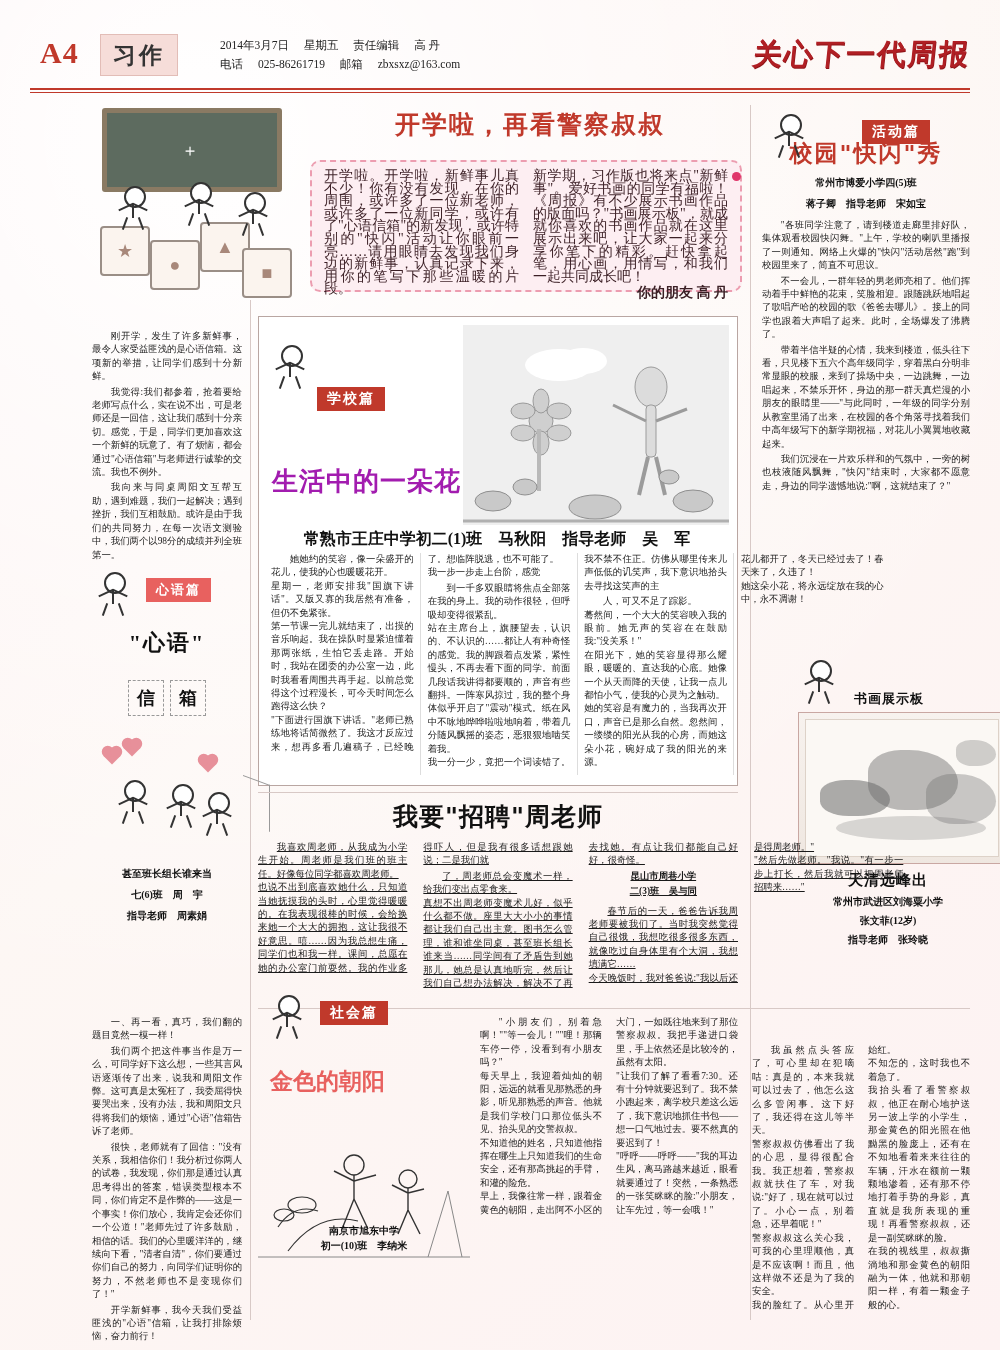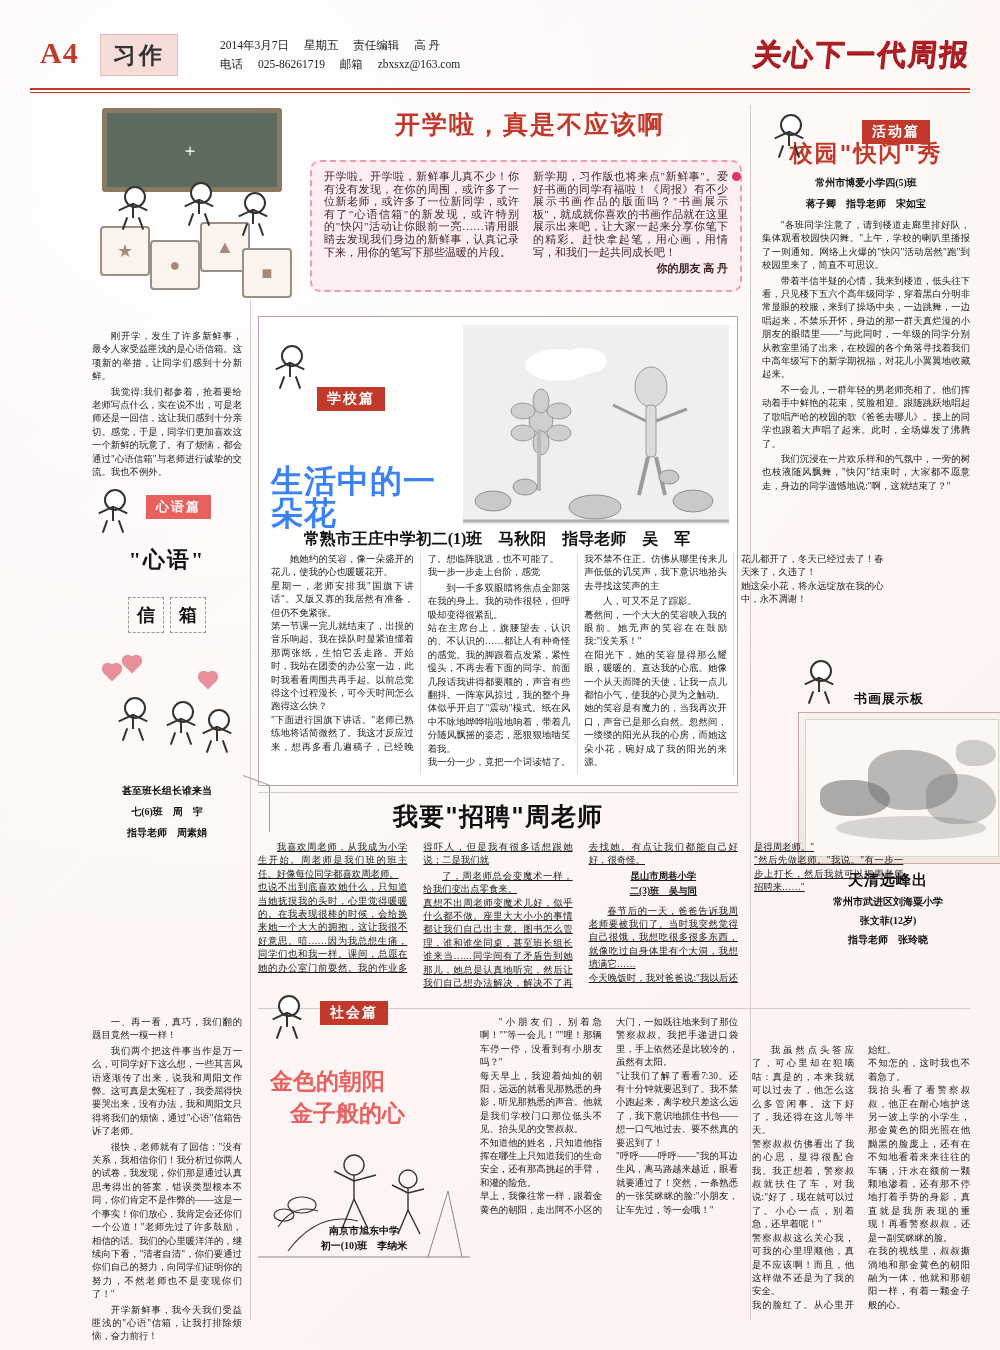--- a/index.html
+++ b/index.html
@@ -81,21 +81,21 @@
     font-family:"DejaVu Serif",serif;
   }
   
   .editbox{
     position:absolute;left:310px;top:160px;width:432px;height:132px;
     border:2px dashed #ec9db0;border-radius:10px;
     background:#fdeef2;
     padding:8px 12px;box-sizing:border-box;
   }
   .editbox .cols{display:flex;gap:14px;height:100%;}
-  .editbox .c{flex:1;font-size:11px;line-height:12.6px;text-align:justify;color:#3b1f25;}
+  .editbox .c{flex:1;font-size:14px;line-height:12.6px;text-align:justify;color:#3b1f25;}
   .editbox .sign{text-align:right;font-weight:bold;margin-top:4px;}
   .editdot{position:absolute;left:732px;top:172px;width:9px;height:9px;border-radius:50%;background:#e0366b;}
 
   
   .bb{
     position:absolute;left:92px;top:100px;width:210px;height:200px;
   }
   .bb .board{
     position:absolute;left:10px;top:8px;width:170px;height:74px;
     background:#5d6b5f;border:5px solid #8a7a63;border-radius:3px;
@@ -169,23 +169,23 @@
     border:1px solid #b9a6a2;background:#fff;
     box-sizing:border-box;
   }
   .school-pic{
     position:absolute;left:204px;top:8px;width:266px;height:200px;
     background:linear-gradient(160deg,#f2f2f2,#e3e3e3);
     overflow:hidden;border:0;
   }
   .school-title{
     position:absolute;left:12px;top:148px;width:190px;
-    font-size:32px;font-weight:bold;color:#3b82f6;letter-spacing:1px;
+    font-size:26px;font-weight:bold;color:#a21caf;letter-spacing:1px;
     font-family:"DejaVu Serif",serif;
-    text-align:left;line-height:32px;
+    text-align:right;line-height:32px;
   }
   .school-by{
     position:absolute;left:8px;top:212px;width:460px;text-align:center;
     font-size:16px;font-weight:bold;
   }
   .school-cols{
     position:absolute;left:12px;top:236px;width:456px;height:222px;
     column-count:3;column-gap:14px;column-rule:1px solid #ddd;
   }
 
@@ -299,21 +299,21 @@
         <span class="h"></span>
           <span class="b"></span>
           <span class="a1"></span>
           <span class="a2"></span>
           <span class="l1"></span>
           <span class="l2"></span>
       </div>
     </div>
   </div>
 
-  <div class="headline-main">开学啦，真是不应该啊</div>
+  <div class="headline-main">开学啦，再看警察叔叔</div>
   <div class="editbox">
     <div class="cols">
       <div class="c">开学啦。开学啦，新鲜事儿真不少！你有没有发现，在你的周围，或许多了一位新老师，或许多了一位新同学，或许有了"心语信箱"的新发现，或许特别的"快闪"活动让你眼前一亮……请用眼睛去发现我们身边的新鲜事，认真记录下来，用你的笔写下那些温暖的片段。</div>
       <div class="c">
         <div>新学期，习作版也将来点"新鲜事"。爱好书画的同学有福啦！《周报》有不少展示书画作品的版面吗？"书画展示板"，就成就你喜欢的书画作品就在这里展示出来吧，让大家一起来分享你笔下的精彩。赶快拿起笔，用心画，用情写，和我们一起共同成长吧！</div>
         <div class="sign">你的朋友 高 丹</div>
       </div>
     </div>
   </div>
   <div class="editdot"></div>
@@ -327,22 +327,22 @@
         <span class="a2"></span>
         <span class="l1"></span>
         <span class="l2"></span>
     </div>
     <div class="badge" style="left:100px;top:12px;position:absolute;">活动篇</div>
     <div class="r-title">校园"快闪"秀</div>
     <div class="r-by">常州市博爱小学四(5)班</div>
     <div class="r-by">蒋子卿　指导老师　宋如宝</div>
     <div class="r-body txt">
       <p>"各班同学注意了，请到楼道走廊里排好队，集体观看校园快闪舞。"上午，学校的喇叭里播报了一则通知。网络上火爆的"快闪"活动居然"跑"到校园里来了，简直不可思议。</p>
+      <p>不一会儿，一群年轻的男老师亮相了。他们挥动着手中鲜艳的花束，笑脸相迎。跟随跳跃地唱起了歌唱产哈的校园的歌《爸爸去哪儿》。接上的同学也跟着大声唱了起来。此时，全场爆发了沸腾了。</p>
       <p>带着半信半疑的心情，我来到楼道，低头往下看，只见楼下五六个高年级同学，穿着黑白分明非常显眼的校服，来到了操场中央，一边跳舞，一边唱起来，不禁乐开怀，身边的那一群天真烂漫的小朋友的眼睛里——"与此同时，一年级的同学分别从教室里涌了出来，在校园的各个角落寻找着我们中高年级写下的新学期祝福，对花儿小翼翼地收藏起来。</p>
-      <p>不一会儿，一群年轻的男老师亮相了。他们挥动着手中鲜艳的花束，笑脸相迎。跟随跳跃地唱起了歌唱产哈的校园的歌《爸爸去哪儿》。接上的同学也跟着大声唱了起来。此时，全场爆发了沸腾了。</p>
       <p>我们沉浸在一片欢乐样和的气氛中，一旁的树也枝液随风飘舞，"快闪"结束时，大家都不愿意走，身边的同学遗憾地说:"啊，这就结束了？"</p>
     </div>
   </div>
 
   <div class="artbox">
     <div class="stick" style="position:absolute;left:0px;top:-30px;">
       <span class="h"></span>
         <span class="b"></span>
         <span class="a1"></span>
         <span class="a2"></span>
@@ -363,20 +363,21 @@
     <div class="art-by">常州市武进区刘海粟小学</div>
     <div class="art-by">张文菲(12岁)</div>
     <div class="art-by">指导老师　张玲晓</div>
   </div>
 
   <div class="col-rule" style="left:250px;top:300px;height:1020px;"></div>
   <div class="left-col">
     <div class="txt">
       <p>刚开学，发生了许多新鲜事，最令人家受益匪浅的是心语信箱。这项新的举措，让同学们感到十分新鲜。</p>
       <p>我觉得:我们都参着，抢着要给老师写点什么，实在说不出，可是老师还是一回信，这让我们感到十分亲切。感觉，于是，同学们更加喜欢这一个新鲜的玩意了。有了烦恼，都会通过"心语信箱"与老师进行诚挚的交流。我也不例外。</p>
+      <p>我向来与同桌周阳文互帮互助，遇到难题，我们一起解决；遇到挫折，我们互相鼓励。或许是由于我们的共同努力，在每一次语文测验中，我们两个以98分的成绩并列全班第一。</p>
     </div>
     <div style="position:relative;height:50px;">
       <div class="stick" style="left:0px;top:8px;">
         <span class="h"></span>
           <span class="b"></span>
           <span class="a1"></span>
           <span class="a2"></span>
           <span class="l1"></span>
           <span class="l2"></span>
       </div>
@@ -514,21 +515,20 @@
       <span class="h"></span>
         <span class="b"></span>
         <span class="a1"></span>
         <span class="a2"></span>
         <span class="l1"></span>
         <span class="l2"></span>
     </div>
     <div class="badge" style="left:62px;top:10px;position:absolute;">社会篇</div>
     <div class="social-title">
       <div>金色的朝阳</div>
-      <div style="margin-left:20px;">金子般的心</div>
     </div>
     <div class="social-pic">
       <svg width="212" height="130" viewBox="0 0 212 130">
         <rect width="212" height="130" fill="none"></rect>
         <g stroke="#333" fill="none" stroke-width="1.4">
           <circle cx="96" cy="34" r="10"></circle>
           <path d="M96 44 v24"></path>
           <path d="M96 50 l-20 -10 M96 50 l22 -6"></path>
           <path d="M96 68 l-12 30 M96 68 l14 30"></path>
           <circle cx="150" cy="48" r="9"></circle>

